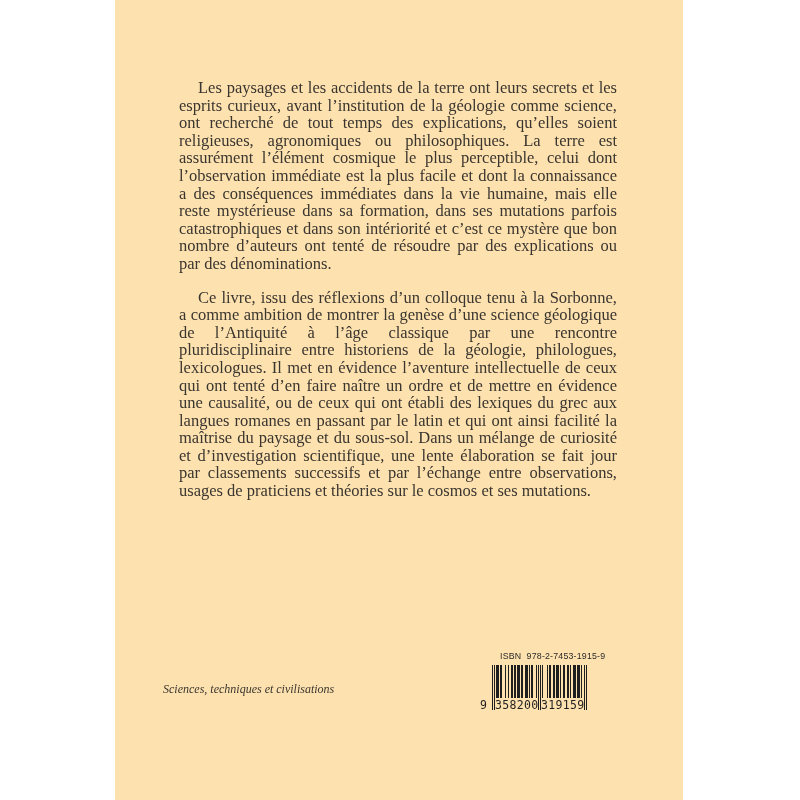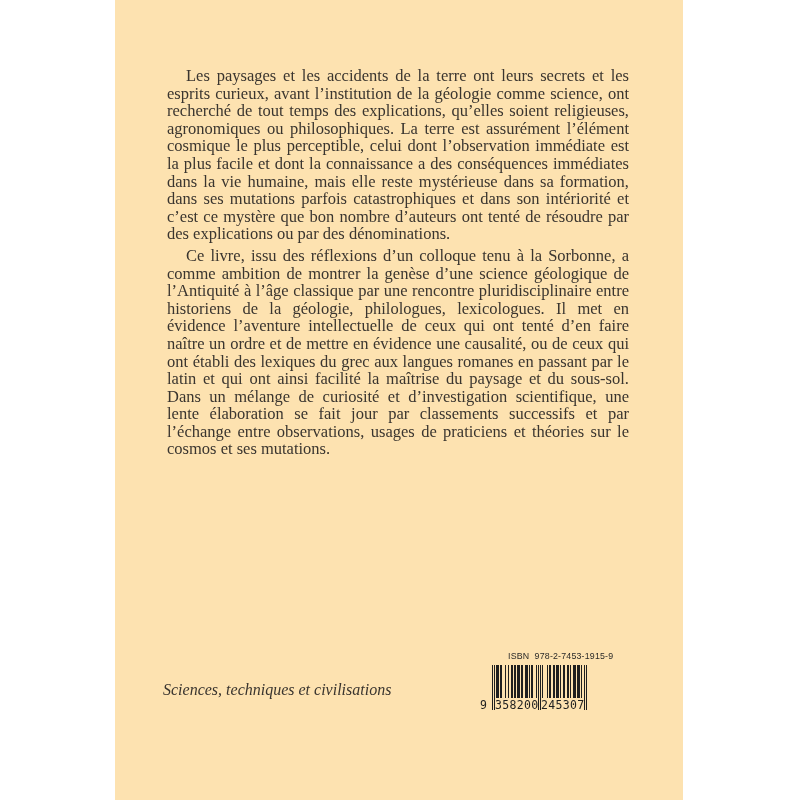--- a/index.html
+++ b/index.html
@@ -19,38 +19,38 @@
   .blurb {
     position: absolute;
     left: 48px; top: 63px;
     width: 470px;
     color: #3a352f;
     font-size: 16.5px;
     line-height: 17.6px;
     text-align: justify;
   }
   .blurb p {
-    margin: 4px;
+    margin: 16px;
     text-indent: 19px;
   }
   .series {
     position: absolute;
     left: 48px; top: 681px;
     color: #3a352f;
     font-style: italic;
-    font-size: 16px;
+    font-size: 12px;
     line-height: 17.5px;
   }
   .barcode {
     position: absolute;
     left: 363px; top: 652px;
     width: 125px; height: 62px;
   }
   .isbn-label {
-    margin-left: 30px;
+    margin-left: 22px;
     width: 95px;
     height: 9px;
     text-align: center;
     font-family: "Liberation Sans", sans-serif;
     font-size: 8.8px;
     line-height: 9px;
     letter-spacing: 0.2px;
     color: #2a2a28;
     white-space: pre;
   }
@@ -123,17 +123,17 @@
         <div style="left: 78px; width: 1px; height: 33px;"></div>
         <div style="left: 81px; width: 3px; height: 33px;"></div>
         <div style="left: 85px; width: 3px; height: 33px;"></div>
         <div style="left: 89px; width: 1px; height: 33px;"></div>
         <div style="left: 92px; width: 1px; height: 45px;"></div>
         <div style="left: 94px; width: 1px; height: 45px;"></div>
       </div>
     <div class="digits">
       <span class="digit-first">9</span>
       <span class="digit-left">358200</span>
-      <span class="digit-right">245307</span>
+      <span class="digit-right">319159</span>
     </div>
   </div>
 
 </div>
 
 </body></html>

